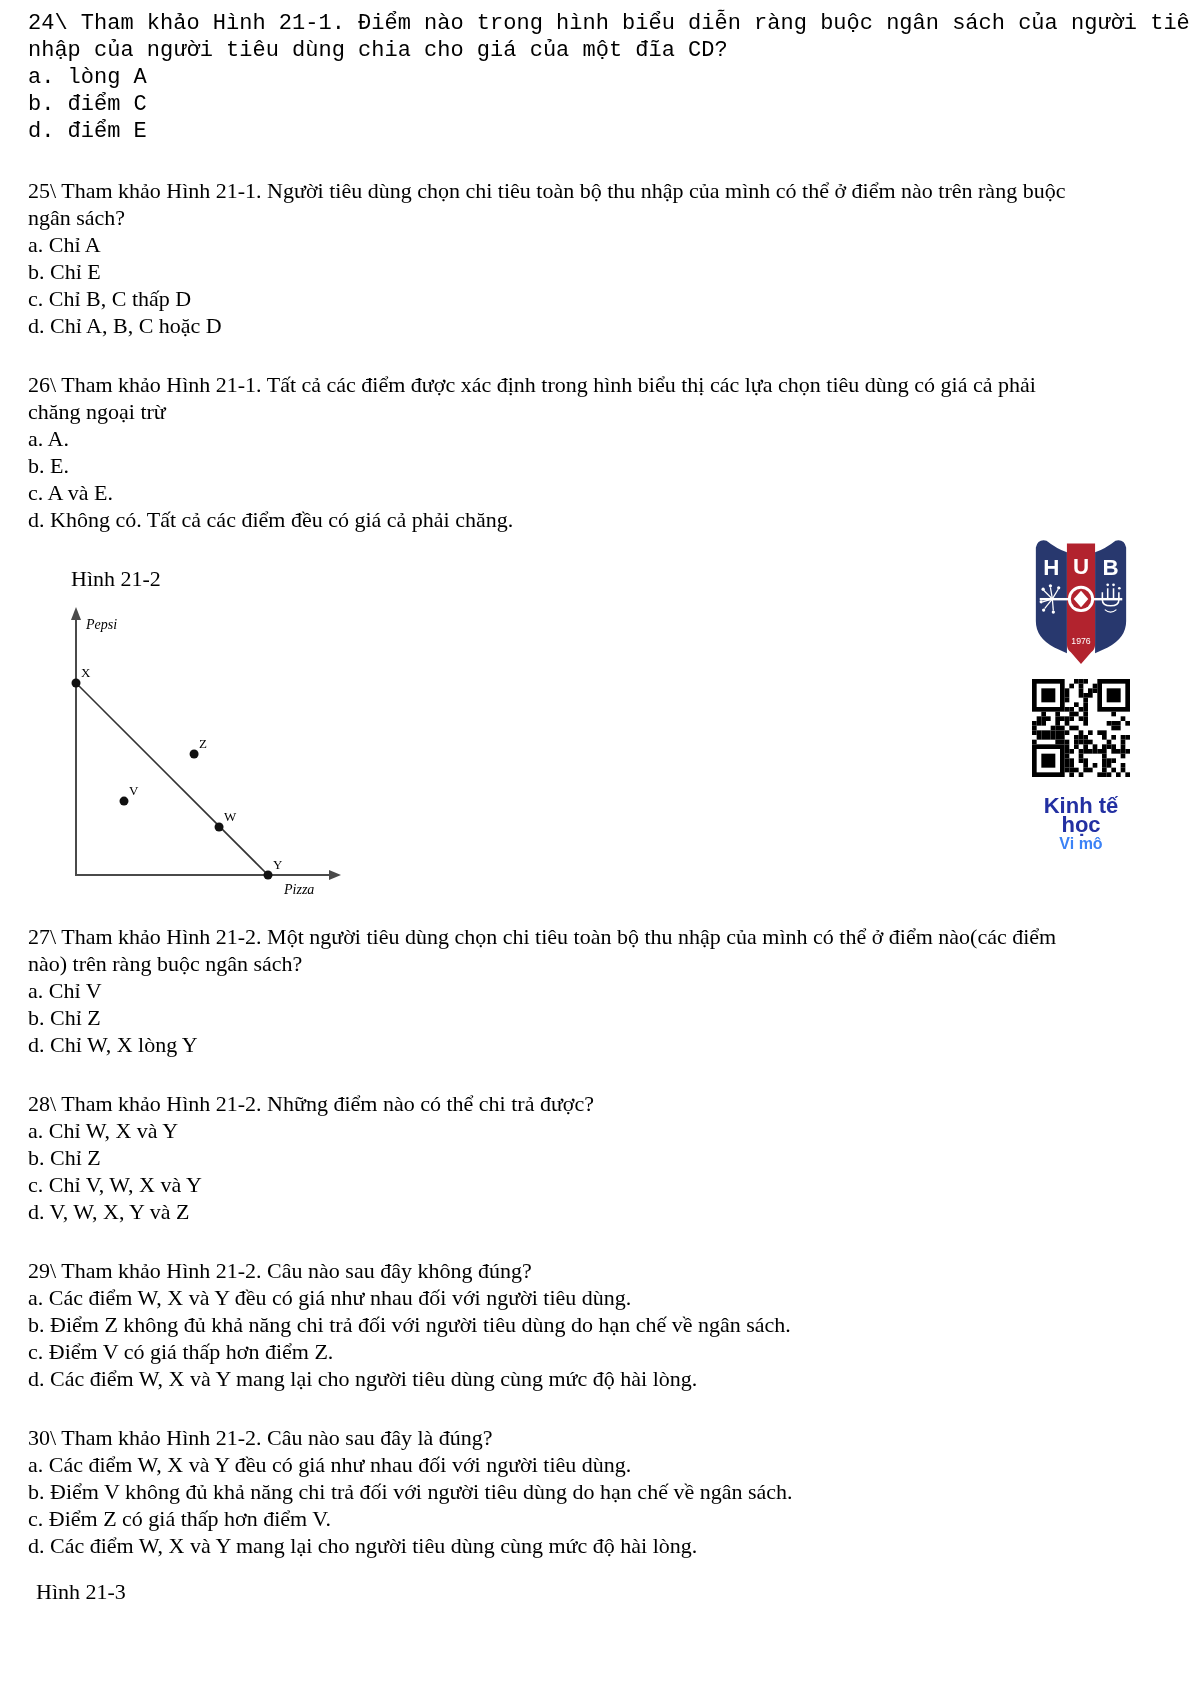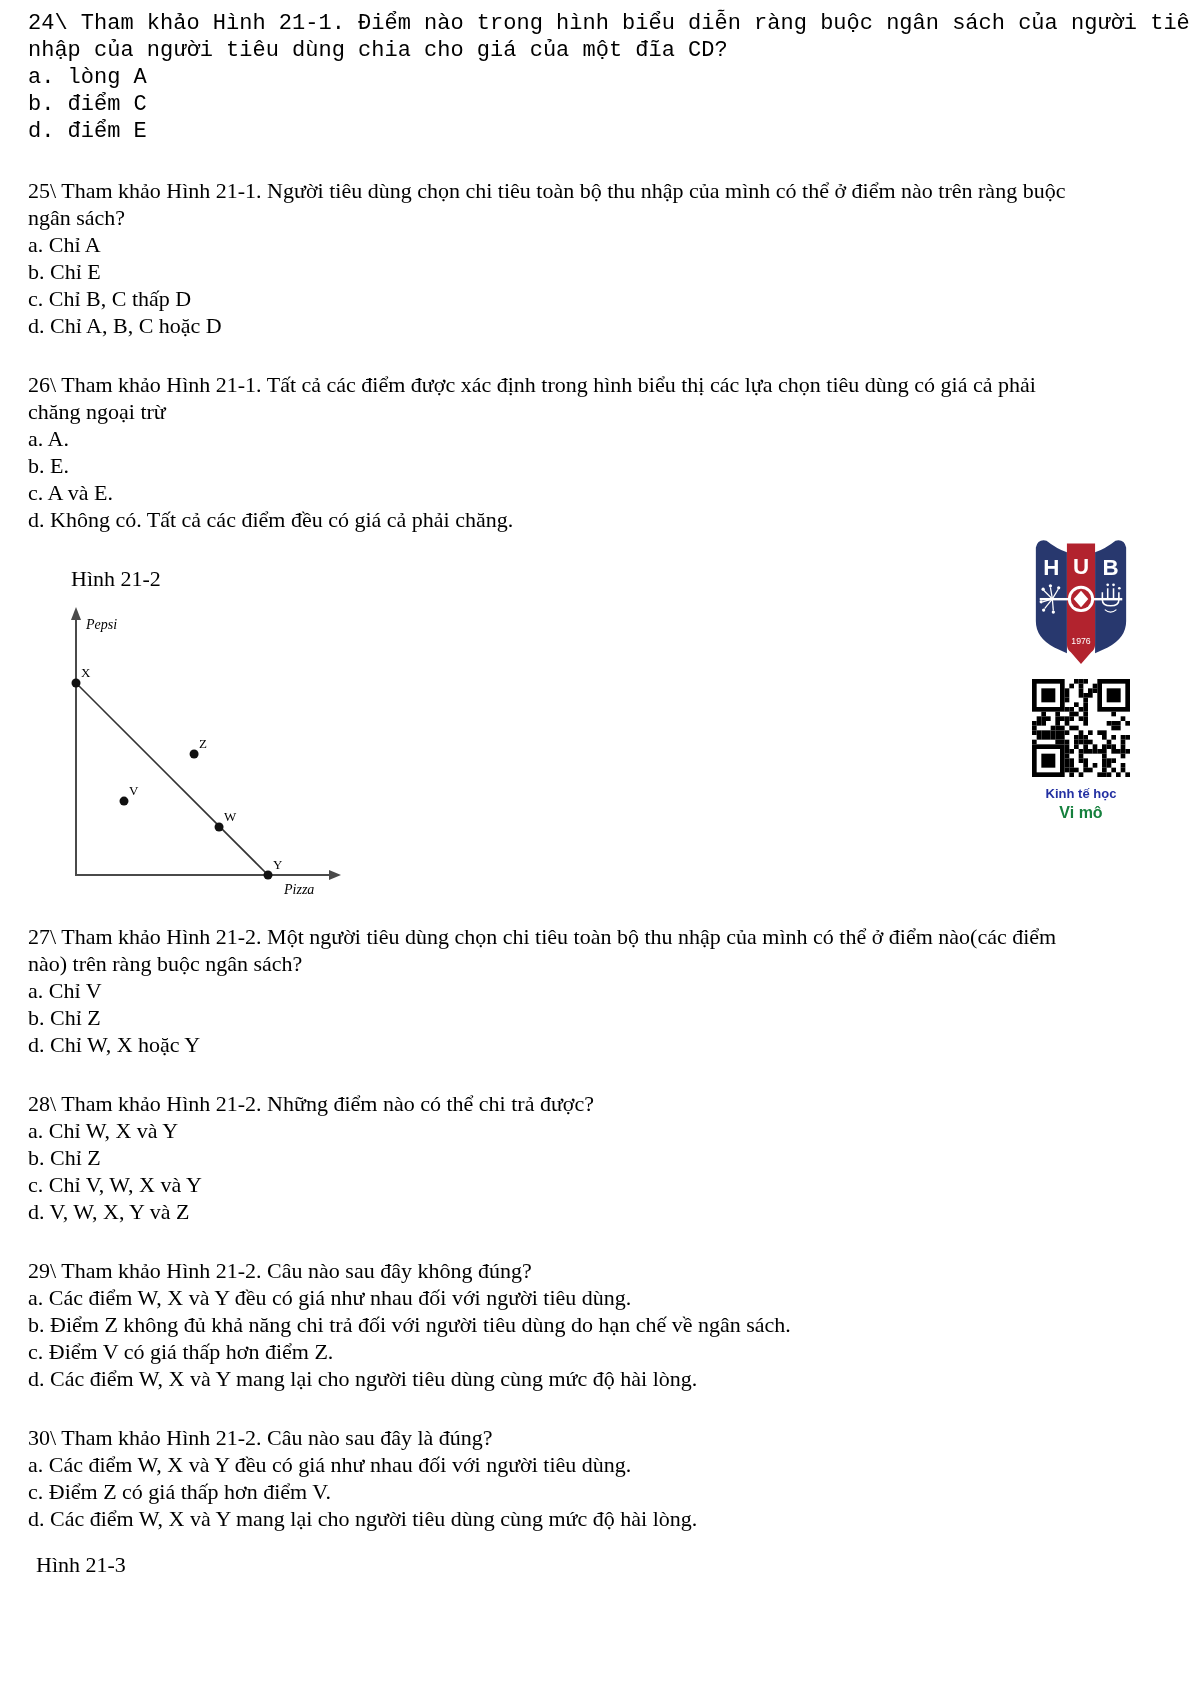--- a/index.html
+++ b/index.html
@@ -11,21 +11,21 @@
   .q{margin:32px 0 0 0;}
   .q.first{margin-top:0;font-family:Liberation Mono, monospace;}
   .q.after-chart{margin-top:25px;}
   .qtext{white-space:pre;line-height:27px;}
   .opt{line-height:27px;white-space:pre;}
   .fig-heading{margin-top:32px;line-height:27px;margin-left:43px;}
   .chart-svg{display:block;margin:6px 0 0 12px;}
   .fig-heading3{margin-top:19px;line-height:27px;padding-left:8px;}
   .logo-block{position:absolute;left:1031px;top:526px;width:100px;text-align:center;}
   .qr-svg{display:block;margin:5px auto 0 auto;}
-  .caption1{margin-top:7px;font-family:"Liberation Sans", sans-serif;font-weight:bold;font-size:13px;line-height:19px;}
+  .caption1{margin-top:19px;font-family:"Liberation Sans", sans-serif;font-weight:bold;font-size:22px;line-height:19px;}
   .caption2{font-family:"Liberation Sans", sans-serif;font-weight:bold;font-size:16px;line-height:19px;}
   .axis{stroke:#4a4a4a;stroke-width:2;}
   .bline{stroke:#333;stroke-width:1.6;}
   .ptdot{fill:#111;}
   .ptlabel{font-family:"Liberation Serif", serif;font-size:13px;fill:#000;}
   .axlabel{font-family:"Liberation Serif", serif;font-style:italic;font-size:14px;fill:#000;}
 </style>
 </head>
 <body>
 
@@ -77,21 +77,21 @@
     <text class="ptlabel" x="89" y="197.07999999999998">V</text>
     <text class="ptlabel" x="184.04" y="223">W</text>
     <text class="ptlabel" x="233" y="271">Y</text>
   </svg>
 
   <div class="q after-chart">
     <div class="qtext">27\ Tham khảo Hình 21-2. Một người tiêu dùng chọn chi tiêu toàn bộ thu nhập của mình có thể ở điểm nào(các điểm
 nào) trên ràng buộc ngân sách?</div>
     <div class="opt">a. Chỉ V</div>
     <div class="opt">b. Chỉ Z</div>
-    <div class="opt">d. Chỉ W, X hoặc Y</div>
+    <div class="opt">d. Chỉ W, X lòng Y</div>
   </div>
 
   <div class="q">
     <div class="qtext">28\ Tham khảo Hình 21-2. Những điểm nào có thể chi trả được?</div>
     <div class="opt">a. Chỉ W, X và Y</div>
     <div class="opt">b. Chỉ Z</div>
     <div class="opt">c. Chỉ V, W, X và Y</div>
     <div class="opt">d. V, W, X, Y và Z</div>
   </div>
 
@@ -99,20 +99,21 @@
     <div class="qtext">29\ Tham khảo Hình 21-2. Câu nào sau đây không đúng?</div>
     <div class="opt">a. Các điểm W, X và Y đều có giá như nhau đối với người tiêu dùng.</div>
     <div class="opt">b. Điểm Z không đủ khả năng chi trả đối với người tiêu dùng do hạn chế về ngân sách.</div>
     <div class="opt">c. Điểm V có giá thấp hơn điểm Z.</div>
     <div class="opt">d. Các điểm W, X và Y mang lại cho người tiêu dùng cùng mức độ hài lòng.</div>
   </div>
 
   <div class="q">
     <div class="qtext">30\ Tham khảo Hình 21-2. Câu nào sau đây là đúng?</div>
     <div class="opt">a. Các điểm W, X và Y đều có giá như nhau đối với người tiêu dùng.</div>
+    <div class="opt">b. Điểm V không đủ khả năng chi trả đối với người tiêu dùng do hạn chế về ngân sách.</div>
     <div class="opt">c. Điểm Z có giá thấp hơn điểm V.</div>
     <div class="opt">d. Các điểm W, X và Y mang lại cho người tiêu dùng cùng mức độ hài lòng.</div>
   </div>
 
   <div class="fig-heading3">Hình 21-3</div>
 
 </div>
 
 <div class="logo-block">
   <svg width="100" height="142" viewBox="0 0 103 142">
@@ -305,14 +306,14 @@
         <rect x="65.33333333333334" y="0" width="32.66666666666667" height="32.66666666666667" fill="#000"></rect>
         <rect x="70" y="4.666666666666667" width="23.333333333333336" height="23.333333333333336" fill="#fff"></rect>
         <rect x="74.66666666666667" y="9.333333333333334" width="14" height="14" fill="#000"></rect>
         <rect x="0" y="65.33333333333334" width="32.66666666666667" height="32.66666666666667" fill="#000"></rect>
         <rect x="4.666666666666667" y="70" width="23.333333333333336" height="23.333333333333336" fill="#fff"></rect>
         <rect x="9.333333333333334" y="74.66666666666667" width="14" height="14" fill="#000"></rect>
       </g>
   </svg>
 
   <div class="caption1" style="color:#2330A2;">Kinh tế học</div>
-  <div class="caption2" style="color:#15803d;">Vi mô</div>
+  <div class="caption2" style="color:#3b82f6;">Vi mô</div>
 </div>
 
 </body></html>

